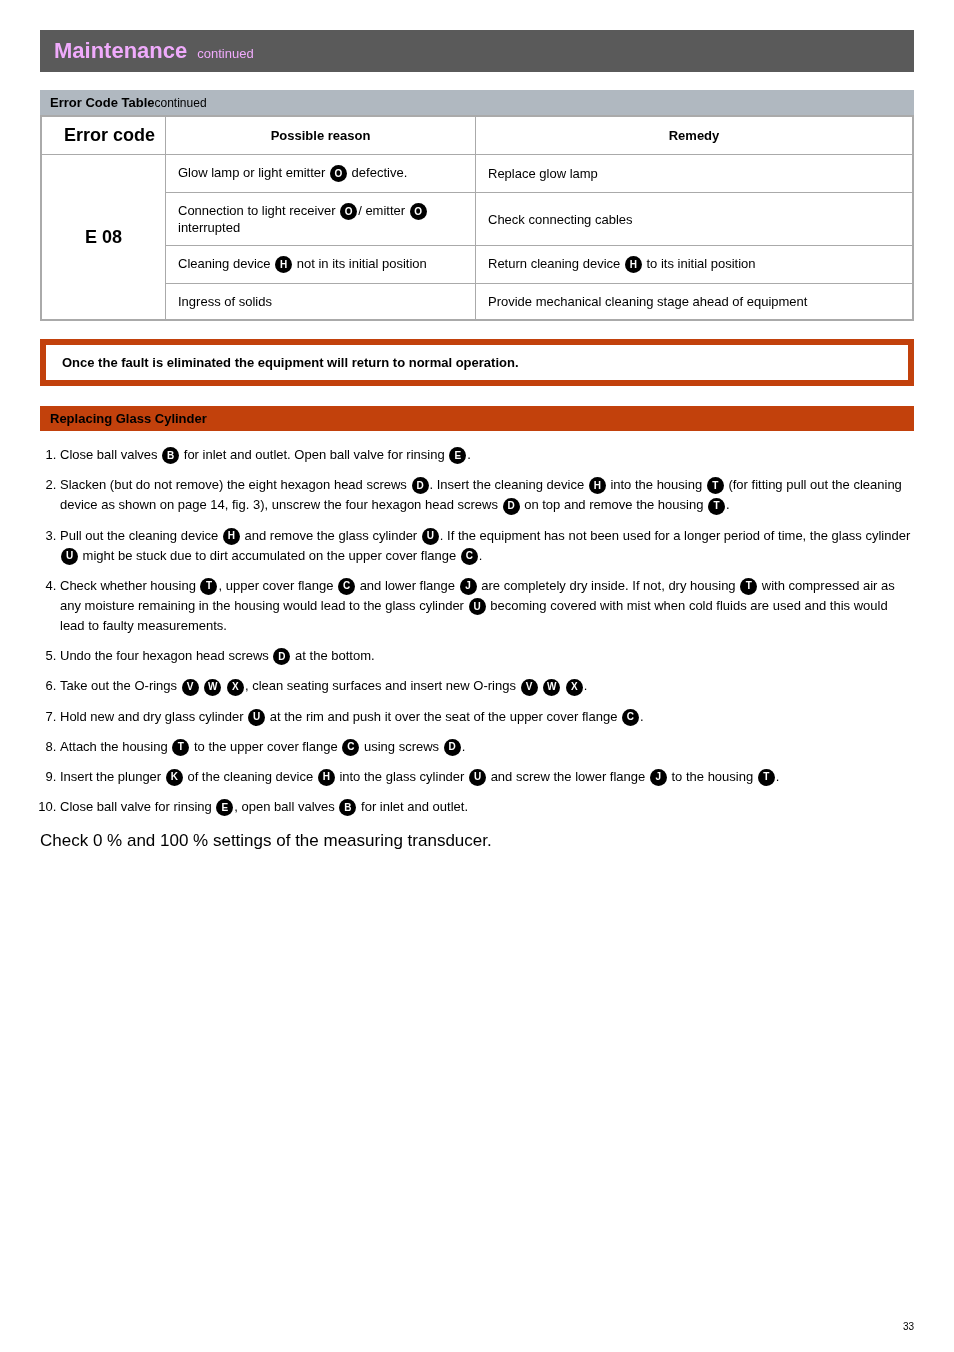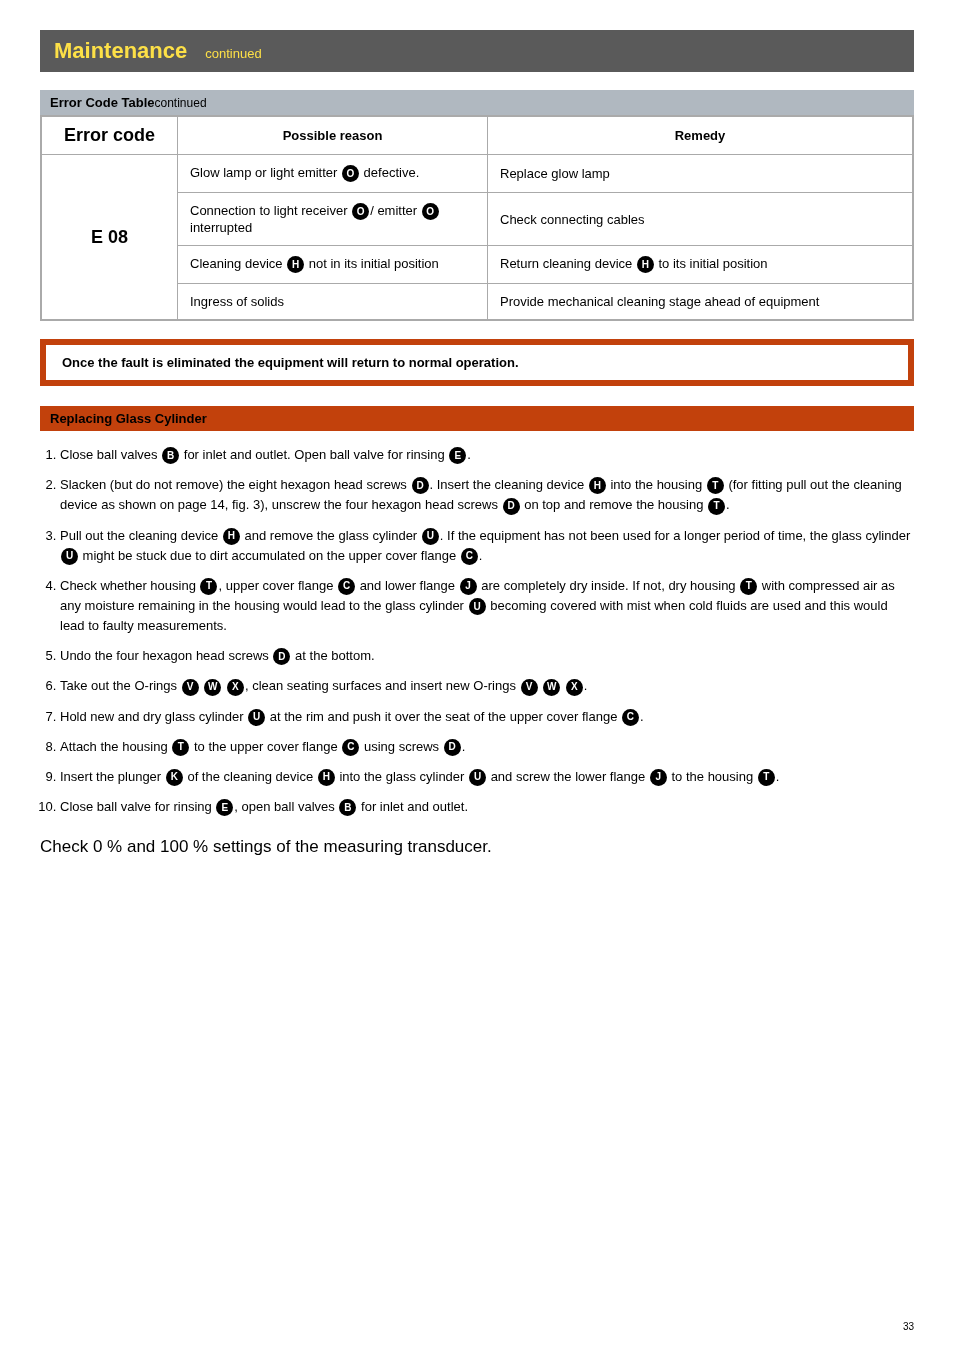--- a/index.html
+++ b/index.html
@@ -9,26 +9,26 @@
       background: #fff;
       color: #000;
       width: 954px;
       min-height: 1352px;
       padding: 30px 40px 40px 40px;
     }
 
     
     .page-header {
       background: #5a5a5a;
-      color: #fde047;
+      color: #f0abfc;
       padding: 8px 14px;
       margin-bottom: 18px;
       display: flex;
       align-items: baseline;
-      gap: 18px;
+      gap: 10px;
     }
     .page-header-title {
       font-size: 22px;
       font-weight: bold;
     }
     .page-header-sub {
       font-size: 13px;
     }
 
     
@@ -110,21 +110,21 @@
     .replacing-header {
       background: #c2410c;
       padding: 5px 10px;
       font-size: 13px;
       font-weight: bold;
       margin-bottom: 14px;
     }
 
     ol.steps {
       margin-left: 20px;
-      margin-bottom: 20px;
+      margin-bottom: 14px;
     }
     ol.steps li {
       margin-bottom: 10px;
       line-height: 1.55;
       font-size: 13px;
     }
 
     .check-line {
       font-size: 17px;
       margin-top: 8px;
@@ -150,21 +150,21 @@
 
 <div class="section-header">
   <span>Error Code Table</span>
   <span class="section-header-sub">continued</span>
 </div>
 
 <div class="error-table-wrapper">
   <table class="error-table">
     <thead>
       <tr>
-        <th class="code-col" style="width:136px;">Error code</th>
+        <th class="code-col" style="width:124px;text-align:right;">Error code</th>
         <th style="width:310px;">Possible reason</th>
         <th>Remedy</th>
       </tr>
     </thead>
     <tbody>
 
       <tr>
         <td class="error-code-cell" rowspan="4">E 08</td>
         <td>
           Glow lamp or light emitter <span class="icon-badge">O</span> defective.

